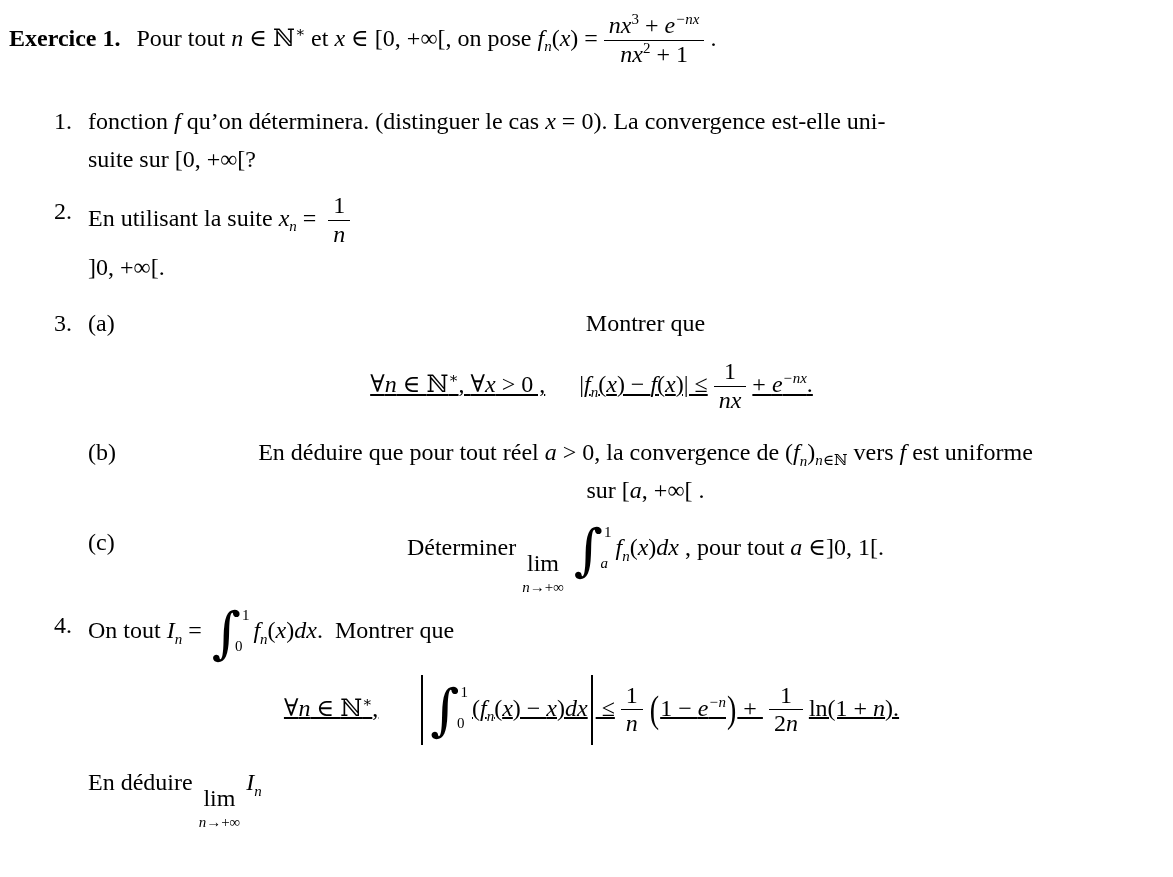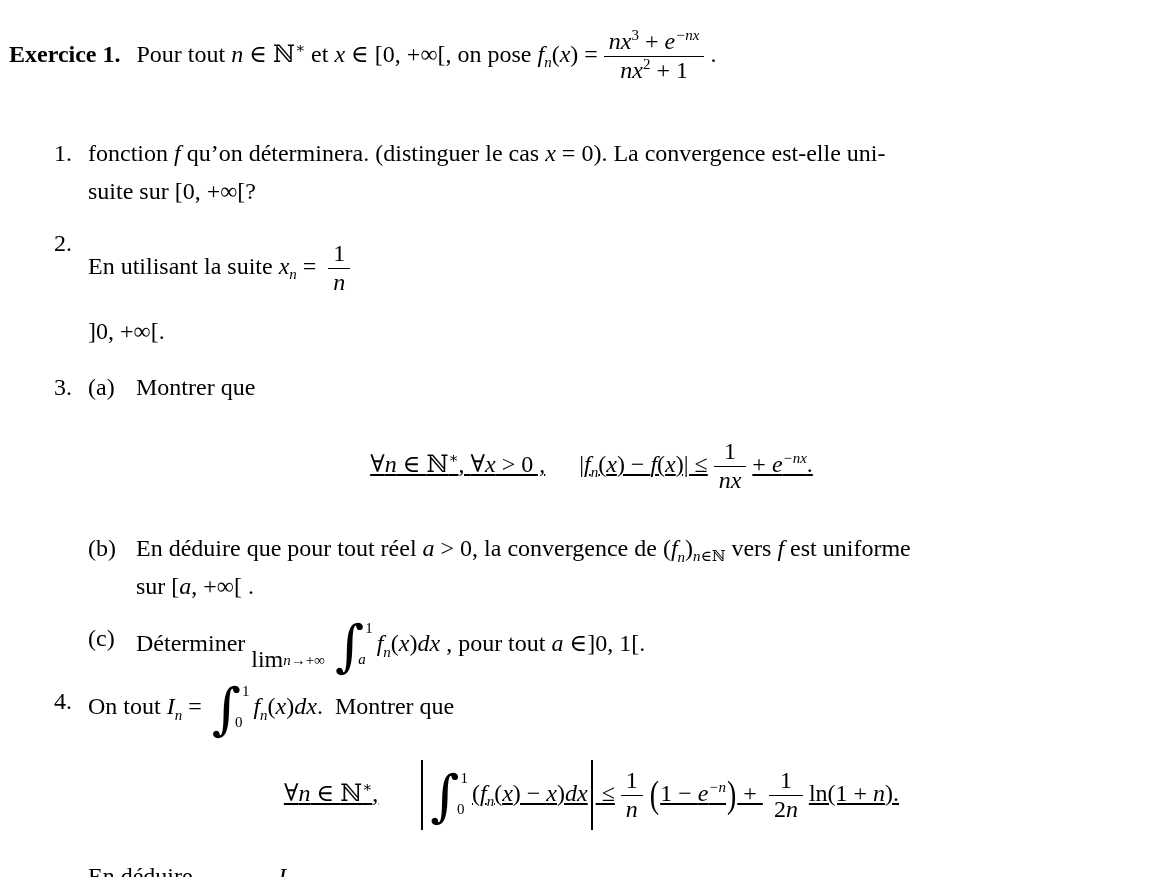--- a/index.html
+++ b/index.html
@@ -11,45 +11,45 @@
   .rn{font-style:normal;}
   .it{font-style:italic;}
   .bold{font-weight:bold;}
   .bb{font-family:"DejaVu Serif","DejaVu Sans",serif;}
   sup{font-size:15px;line-height:0;}
   sub{font-size:15px;line-height:0;}
   .line{line-height:38px;white-space:nowrap;}
   .title-line{line-height:38px;white-space:nowrap;}
   .title-label{margin-right:16px;}
   
-  .frac{display:inline-block;vertical-align:middle;text-align:center;margin:16px 6px;line-height:1.15;}
+  .frac{display:inline-block;vertical-align:middle;text-align:center;margin:0 6px;line-height:1.15;}
   .frac .num,.frac .den{display:block;padding:0 5px;}
   .frac .den{border-top:1.5px solid #000;}
   
   .integral{display:inline-flex;vertical-align:middle;margin:0 4px;}
   .int-glyph{font-size:56px;line-height:0.95;font-family:"DejaVu Serif","DejaVu Sans",serif;}
   .int-limits{display:inline-flex;flex-direction:column;justify-content:space-between;font-size:15px;line-height:1;padding:2px 0 5px;}
   .int-top{margin-left:1px;}
   .int-bot{margin-left:-6px;}
   
-  .limstack{display:inline-flex;flex-direction:row;align-items:center;line-height:1.05;vertical-align:-16px;margin:0 6px 0 6px;}
+  .limstack{display:inline-flex;flex-direction:column;align-items:center;line-height:1.05;vertical-align:-16px;margin:0 6px 0 6px;}
   .lim-bot{font-size:15px;margin-top:4px;white-space:nowrap;}
   
   .bigbar{display:inline-block;width:2px;height:70px;background:#000;vertical-align:middle;margin:0 3px;}
   .bigparen{display:inline-block;transform:scaleY(1.35);font-size:28px;vertical-align:middle;margin:0 1px;line-height:1;}
   .sp34{display:inline-block;width:34px;}
   .sp40{display:inline-block;width:40px;}
   
   .list{margin:34px 0 0 45px;}
   .item{display:flex;}
   .item-num{width:34px;flex:none;line-height:38px;}
   .item-body{flex:1;}
   .sub{display:flex;}
   .sub-label{width:48px;flex:none;line-height:38px;}
-  .sub-body{flex:1;}
+  .sub-body{flex:1;text-align:center;}
   .mt14{margin-top:14px;}
   .mt16{margin-top:16px;}
   .mt18{margin-top:18px;}
   .mt10{margin-top:10px;}
   .displayeq{text-align:center;margin:16px 60px 18px 0;line-height:1;text-decoration:underline;}
 </style>
 </head>
 <body>
 
 <div class="page">

